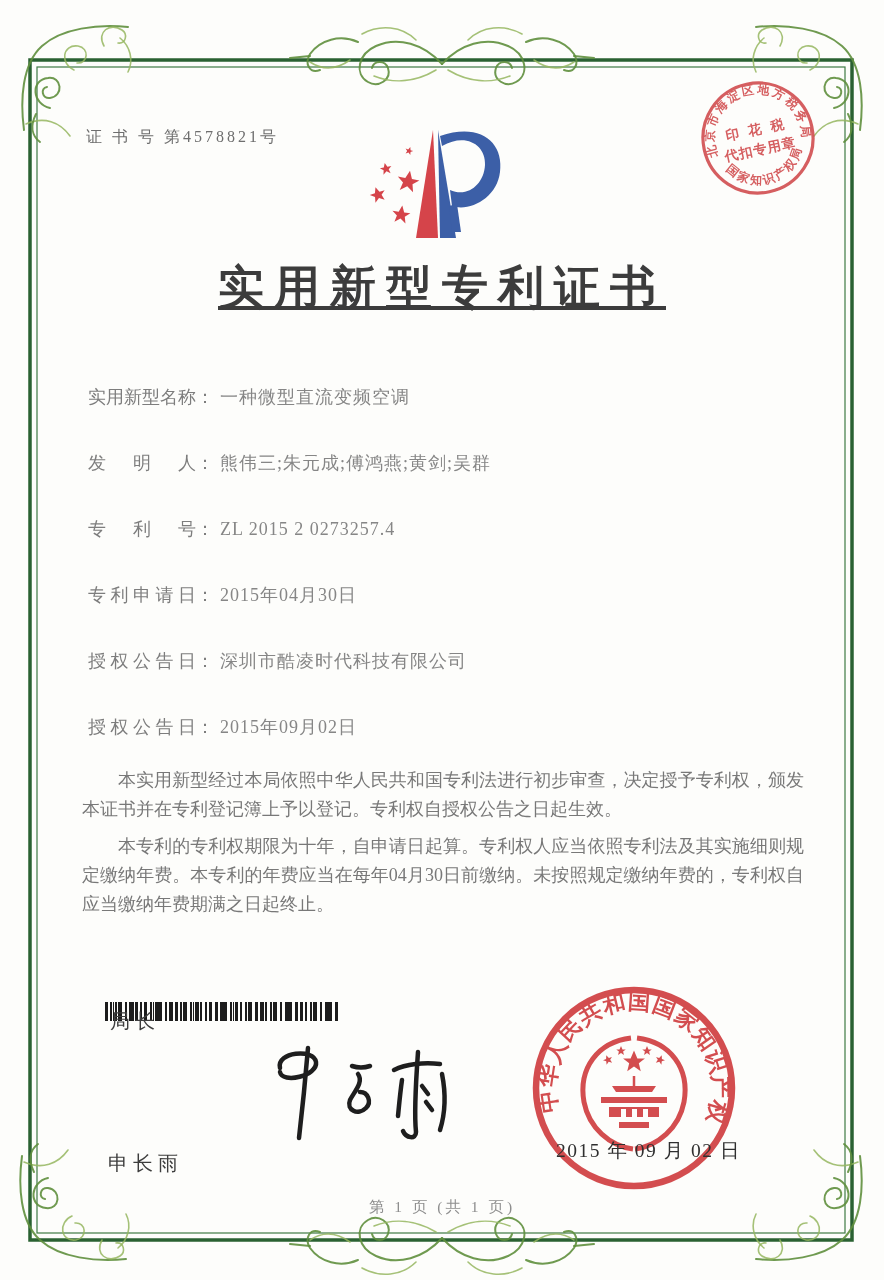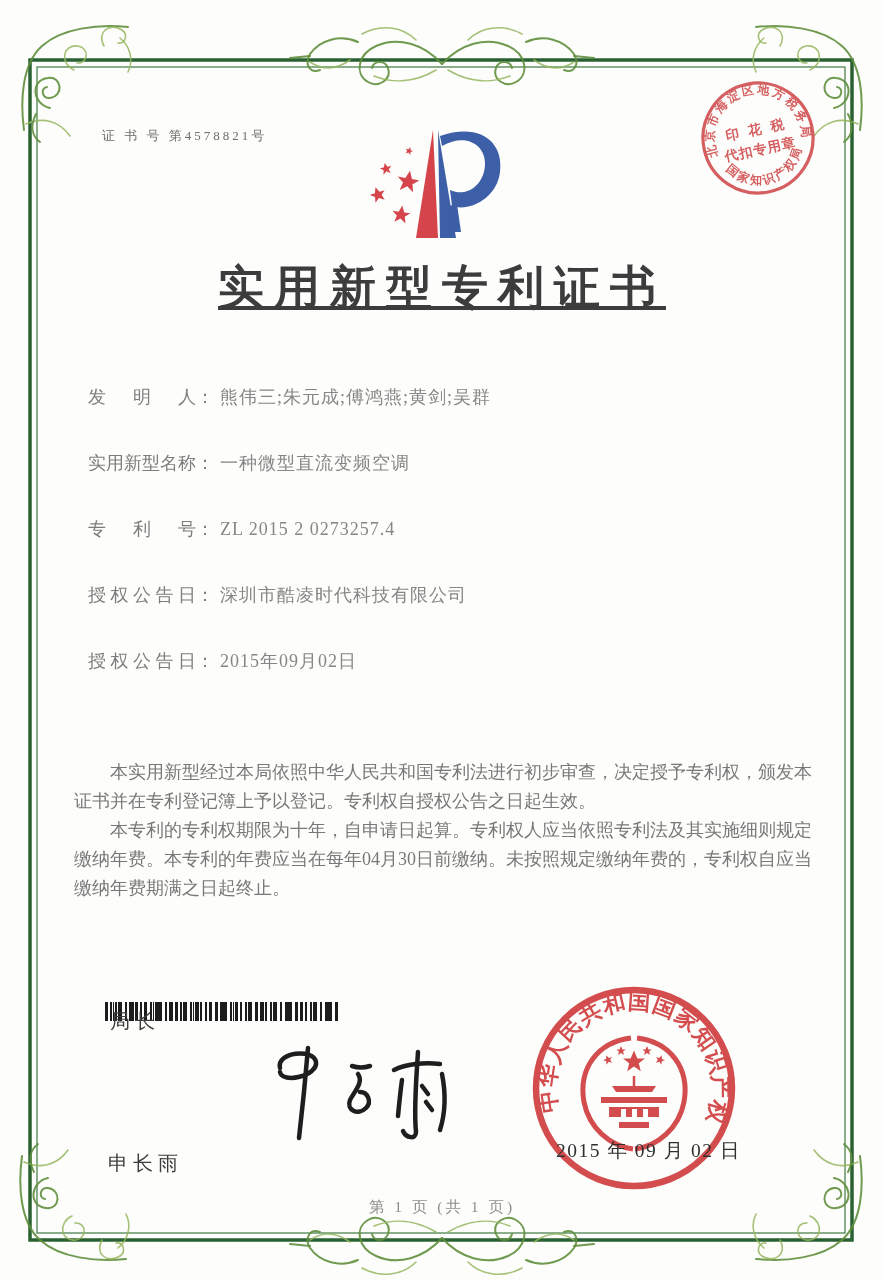--- a/index.html
+++ b/index.html
@@ -5,21 +5,21 @@
   html,body{margin:0;padding:0;background:#ffffff;}
   .page{
     position:relative;width:884px;height:1280px;overflow:hidden;
     background:#fdfdfb;
     font-family:"Liberation Serif","DejaVu Serif",serif;
   }
   .abs{position:absolute;}
 
   
   .cert-number{
-    left:86px;top:127px;font-size:13px;letter-spacing:3px;color:#6e6e6e;margin-left:16px;
+    left:86px;top:127px;font-size:16px;letter-spacing:3px;color:#6e6e6e;
   }
 
   
   .title{
     left:0;top:257px;width:884px;text-align:center;
     font-size:46px;font-weight:600;letter-spacing:10px;color:#3c3c3c;text-decoration:underline;
   }
 
   
   .fields{left:88px;top:385px;width:720px;}
@@ -29,21 +29,21 @@
     color:#7d7d7d;vertical-align:top;
   }
   .field-colon{color:#7d7d7d;margin-right:6px;}
   .field-value{color:#868686;letter-spacing:1px;}
 
   
   .body-text{
     left:74px;top:758px;width:738px;font-size:18px;line-height:29px;
     color:#787878;text-align:justify;
   }
-  .body-text p{margin:0;text-indent:2em;}
+  .body-text p{margin:8px;text-indent:2em;}
 
   
   .barcode{
     left:105px;top:1002px;width:233px;height:19px;
     background:
       repeating-linear-gradient(90deg,#1c1c1c 0 2px,transparent 2px 5px),
       repeating-linear-gradient(90deg,#1c1c1c 0 1px,transparent 1px 8px),
       repeating-linear-gradient(90deg,#1c1c1c 0 3px,transparent 3px 13px);
   }
 
@@ -147,27 +147,30 @@
       </text>
       <text x="66" y="62" text-anchor="middle" class="seal-text" font-size="13.5" letter-spacing="3">印 花 税</text>
       <text x="66" y="82" text-anchor="middle" class="seal-text" font-size="13.5" letter-spacing="1">代扣专用章</text>
     </g>
   </svg>
 
   <div class="abs title">实用新型专利证书</div>
 
   <div class="abs fields">
     <div class="field-row">
+      <span class="field-label">实用新型名称</span><span class="field-colon">：</span><span class="field-value">一种微型直流变频空调</span>
+    </div>
+    <div class="field-row">
       <span class="field-label">发明人</span><span class="field-colon">：</span><span class="field-value">熊伟三;朱元成;傅鸿燕;黄剑;吴群</span>
     </div>
     <div class="field-row">
-      <span class="field-label">实用新型名称</span><span class="field-colon">：</span><span class="field-value">一种微型直流变频空调</span>
-    </div>
-    <div class="field-row">
       <span class="field-label">专利号</span><span class="field-colon">：</span><span class="field-value">ZL 2015 2 0273257.4</span>
+    </div>
+    <div class="field-row">
+      <span class="field-label">专利申请日</span><span class="field-colon">：</span><span class="field-value">2015年04月30日</span>
     </div>
     <div class="field-row">
       <span class="field-label">授权公告日</span><span class="field-colon">：</span><span class="field-value">深圳市酷凌时代科技有限公司</span>
     </div>
     <div class="field-row">
       <span class="field-label">授权公告日</span><span class="field-colon">：</span><span class="field-value">2015年09月02日</span>
     </div>
   </div>
 
   <div class="abs body-text">

